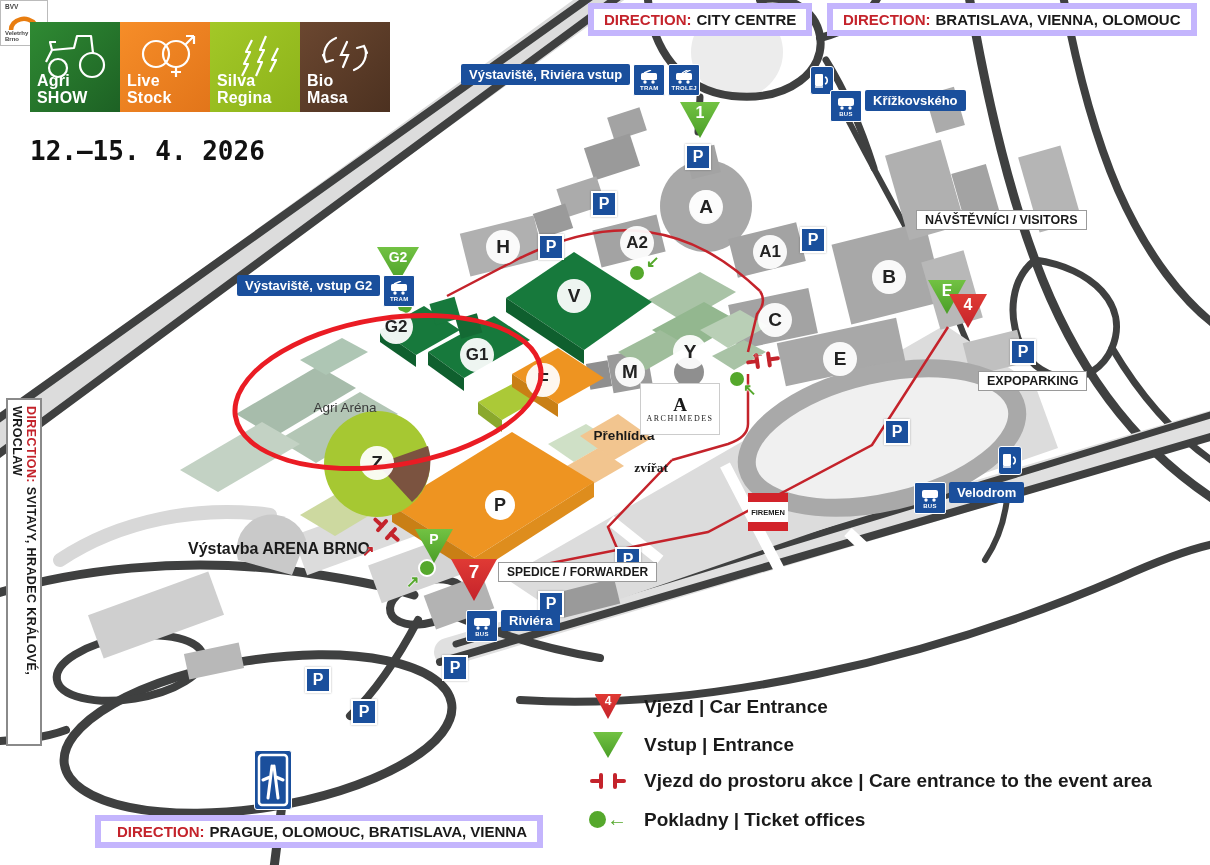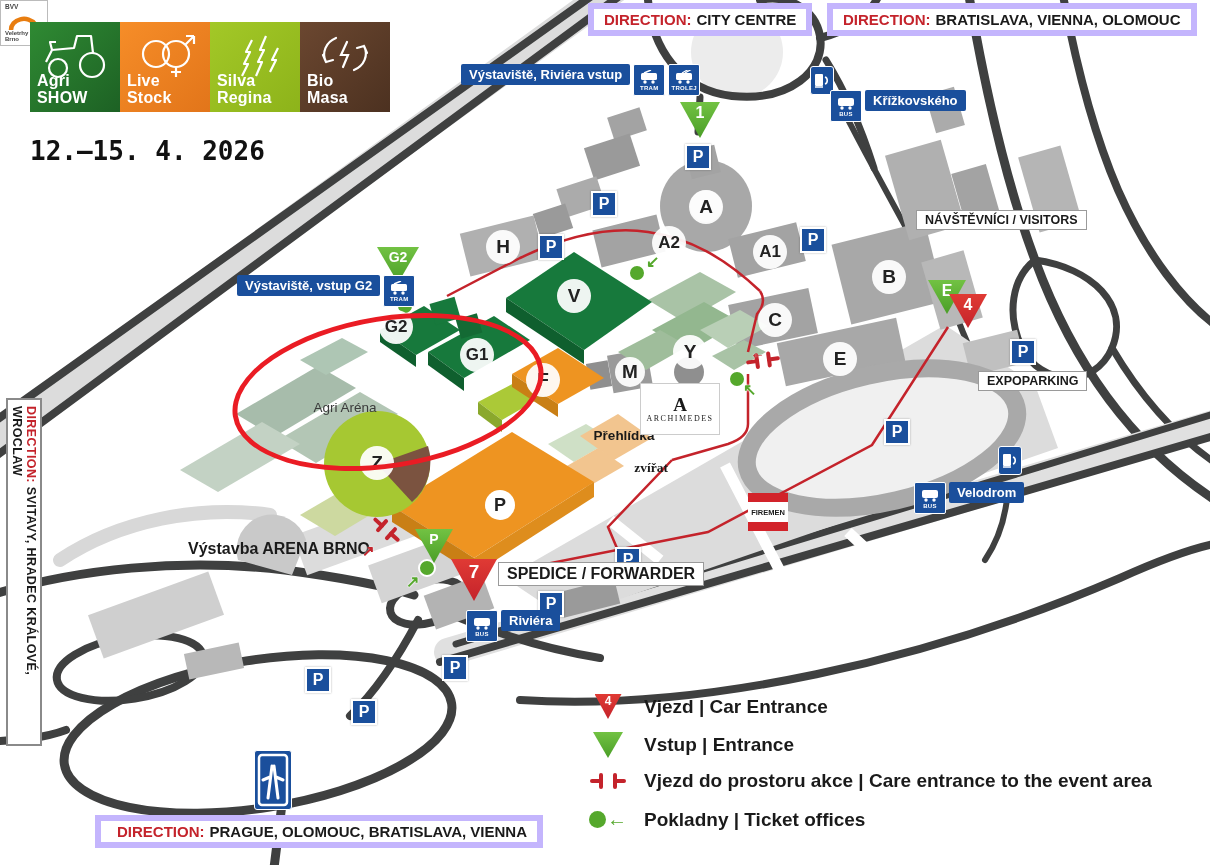--- a/index.html
+++ b/index.html
@@ -381,34 +381,34 @@
     <span class="b1">BVV</span>
     <svg width="42" height="24" viewBox="0 0 42 24" style="position:absolute;left:2px;top:9px;">
       <path d="M8,20 A13,11 0 0 1 32,14" stroke="#e87d10" stroke-width="4.5" fill="none"></path>
         <rect x="30" y="12" width="6" height="6" fill="#e87d10"></rect>
     </svg>
     <span class="b2">Veletrhy Brno</span>
   </div>
 
   <div class="whitebox" style="left:916px;top:210px;">NÁVŠTĚVNÍCI / VISITORS</div>
   <div class="whitebox" style="left:978px;top:371px;">EXPOPARKING</div>
-  <div class="whitebox" style="left:498px;top:562px;font-size:16px;">SPEDICE / FORWARDER</div>
+  <div class="whitebox" style="left:498px;top:562px;font-size:12px;">SPEDICE / FORWARDER</div>
   <div id="firemen" style="left:748px;top:493px;">FIREMEN</div>
   <div id="archimedes" style="left:640px;top:383px;">
     <span class="biga">A</span>
     <span class="nm">ARCHIMEDES</span>
   </div>
 
   <div class="maplabel" style="left:275px;top:400px;width:140px;text-align:center;font-size:13.5px;color:#3a3a3a;">Agri Aréna</div>
   <div class="maplabel" style="left:580px;top:428px;width:88px;text-align:center;font-weight:bold;font-size:13.5px;">Přehlídka</div>
   <div class="maplabel" style="left:580px;top:460px;width:88px;text-align:right;font-weight:bold;font-size:13.5px;font-family:Liberation Serif, serif;">zvířat</div>
   <div class="maplabel" style="left:100px;top:540px;width:270px;text-align:right;font-weight:bold;font-size:16px;">Výstavba ARENA BRNO</div>
 
   <div class="hall" style="left:486px;top:230px;">H</div>
-  <div class="hall" style="left:652px;top:226px;font-size:17px;">A2</div>
+  <div class="hall" style="left:620px;top:226px;font-size:17px;">A2</div>
   <div class="hall" style="left:689px;top:190px;">A</div>
   <div class="hall" style="left:753px;top:235px;font-size:17px;">A1</div>
   <div class="hall" style="left:872px;top:260px;">B</div>
   <div class="hall" style="left:758px;top:303px;">C</div>
   <div class="hall" style="left:823px;top:342px;">E</div>
   <div class="hall" style="left:673px;top:335px;">Y</div>
   <div class="hall" style="left:615px;top:357px;width:30px;height:30px;">M</div>
   <div class="hall" style="left:557px;top:279px;">V</div>
   <div class="hall" style="left:379px;top:310px;font-size:17px;">G2</div>
   <div class="hall" style="left:460px;top:338px;font-size:17px;">G1</div>

